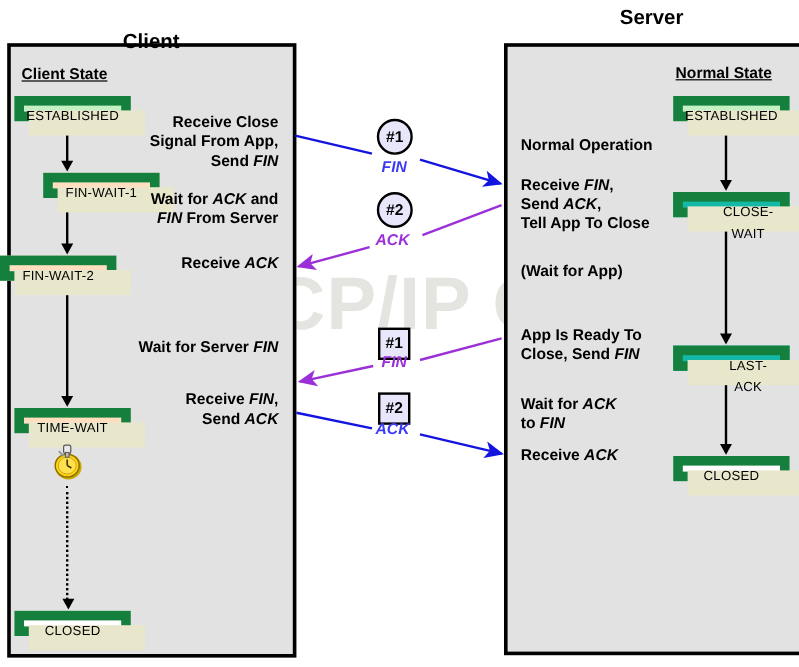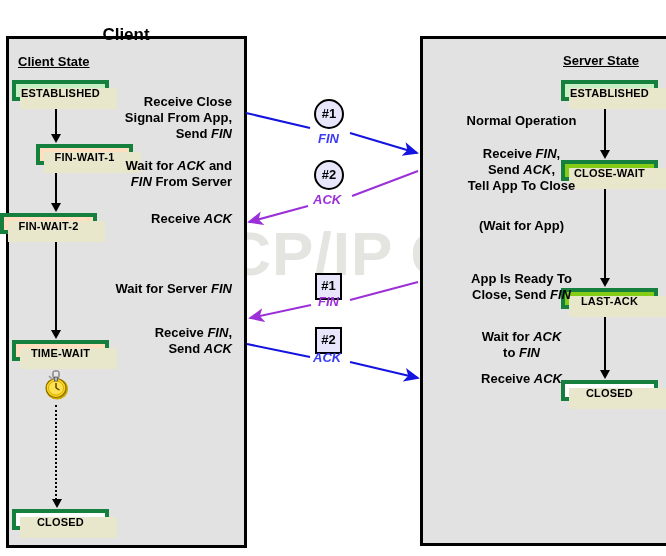--- a/index.html
+++ b/index.html
@@ -65,45 +65,45 @@
     font-weight: bold;
     color: #000;
     text-decoration: underline;
     z-index: 6;
     white-space: nowrap;
   }
 
   
   .state-box {
     position: absolute;
-    border: 4px solid #15803d;
+    border: 8px solid #15803d;
     box-sizing: border-box;
     font-size: 11px;
-    font-weight: bold;
+    font-weight: normal;
     color: #000;
     text-align: center;
     line-height: 18px;
     height: 21px;
     width: 97px;
     z-index: 6;
     letter-spacing: 0.2px;
   }
   .state-box::after {
     content: "";
     position: absolute;
     left: 4px;
     top: 4px;
     width: 97px;
     height: 21px;
     background: #e8e7cb;
     z-index: -1;
   }
   .sb-green { background: #c4f0c4; }
   .sb-orange { background: #ffdfc0; }
-  .sb-pink  { background: #84cc16; }
+  .sb-pink  { background: #14b8a6; padding-left: 28px; }
   .sb-white { background: #ffffff; }
 
   
   .varrow {
     position: absolute;
     width: 2px;
     background: #000;
     z-index: 5;
   }
   .varrow::after {
@@ -127,21 +127,21 @@
   .evt {
     position: absolute;
     font-size: 13px;
     font-weight: bold;
     color: #000;
     line-height: 16px;
     z-index: 6;
     white-space: pre-line;
   }
   .evt.right { text-align: right; }
-  .evt.left  { text-align: center; }
+  .evt.left  { text-align: left; }
   .evt i { font-style: italic; }
 
   
   .marker {
     position: absolute;
     width: 30px;
     height: 30px;
     background: #e8e6fb;
     border: 2.5px solid #000;
     box-sizing: border-box;
@@ -186,20 +186,21 @@
   }
 </style>
 </head>
 <body>
 
 <div id="stage">
 
   <div class="watermark">The TCP/IP Guide</div>
 
   <div class="col-title" id="client-title">Client</div>
+  <div class="col-title" id="server-title">Server</div>
 
   <div class="panel" id="client-panel"></div>
 
   <div class="state-heading" style="left:18px; top:54px;">Client State</div>
 
   <div class="state-box sb-green" style="left:12px; top:80px;">ESTABLISHED</div>
   <div class="state-box sb-orange" style="left:12px; top:144px;margin-left:24px;">FIN-WAIT-1</div>
   <div class="state-box sb-orange" style="left:0; top:213px;">FIN-WAIT-2</div>
   <div class="state-box sb-orange" style="left:12px; top:340px;">TIME-WAIT</div>
   <div class="state-box sb-white" style="left:12px; top:509px;">CLOSED</div>
@@ -221,21 +222,21 @@
   </svg>
 
   <div class="evt right" style="left:60px; top:94px; width:172px;">Receive Close<br>Signal From App,<br>Send <i>FIN</i></div>
   <div class="evt right" style="left:60px; top:158px; width:172px;">Wait for <i>ACK</i> and<br><i>FIN</i> From Server</div>
   <div class="evt right" style="left:60px; top:211px; width:172px;">Receive <i>ACK</i></div>
   <div class="evt right" style="left:60px; top:281px; width:172px;">Wait for Server <i>FIN</i></div>
   <div class="evt right" style="left:60px; top:325px; width:172px;">Receive <i>FIN</i>,<br>Send <i>ACK</i></div>
 
   <div class="panel" id="server-panel"></div>
 
-  <div class="state-heading" style="left:563px; top:53px;">Server State</div>
+  <div class="state-heading" style="left:563px; top:53px;">Normal State</div>
 
   <div class="state-box sb-green" style="left:561px; top:80px;">ESTABLISHED</div>
   <div class="state-box sb-pink" style="left:561px; top:160px;">CLOSE-WAIT</div>
   <div class="state-box sb-pink" style="left:561px; top:288px;">LAST-ACK</div>
   <div class="state-box sb-white" style="left:561px; top:380px;">CLOSED</div>
 
   <div class="varrow" style="left:604px; top:104px; height:47px;"></div>
   <div class="varrow" style="left:604px; top:184px; height:95px;"></div>
   <div class="varrow" style="left:604px; top:312px; height:59px;"></div>
 

